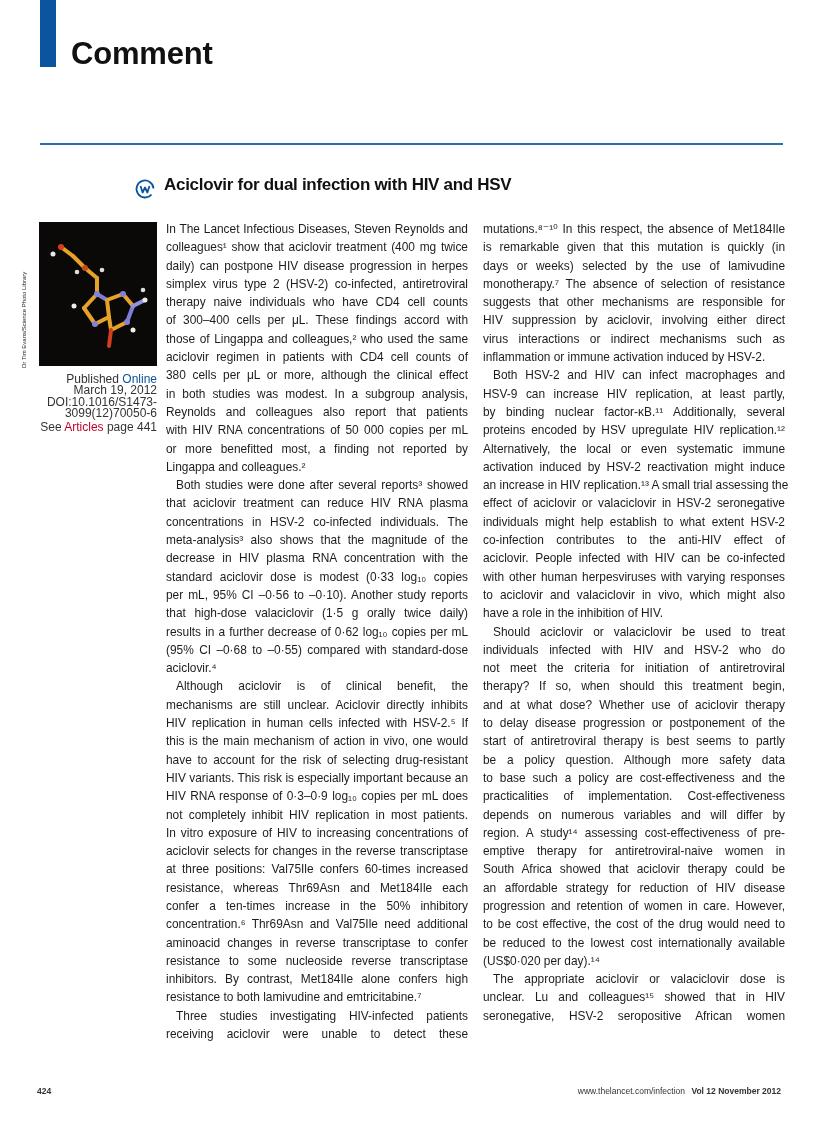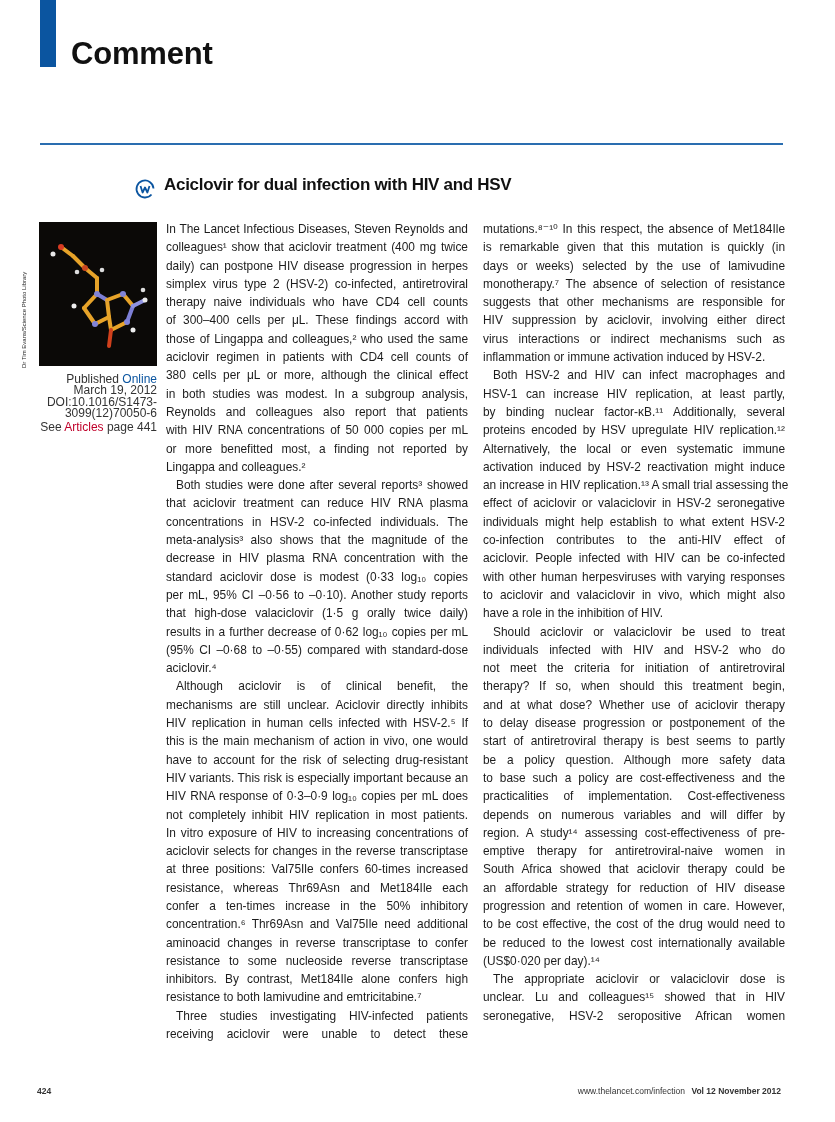--- a/index.html
+++ b/index.html
@@ -147,21 +147,21 @@
 <div class="col col-right" id="col-right">
     <span class="line ">mutations.⁸⁻¹⁰ In this respect, the absence of Met184Ile</span>
     <span class="line ">is remarkable given that this mutation is quickly (in</span>
     <span class="line ">days or weeks) selected by the use of lamivudine</span>
     <span class="line ">monotherapy.⁷ The absence of selection of resistance</span>
     <span class="line ">suggests that other mechanisms are responsible for</span>
     <span class="line ">HIV suppression by aciclovir, involving either direct</span>
     <span class="line ">virus interactions or indirect mechanisms such as</span>
     <span class="line last">inflammation or immune activation induced by HSV-2.</span>
     <span class="line indent">Both HSV-2 and HIV can infect macrophages and</span>
-    <span class="line ">HSV-1 can increase HIV replication, at least partly,</span>
+    <span class="line ">HSV-9 can increase HIV replication, at least partly,</span>
     <span class="line ">by binding nuclear factor-κB.¹¹ Additionally, several</span>
     <span class="line ">proteins encoded by HSV upregulate HIV replication.¹²</span>
     <span class="line ">Alternatively, the local or even systematic immune</span>
     <span class="line ">activation induced by HSV-2 reactivation might induce</span>
     <span class="line ">an increase in HIV replication.¹³ A small trial assessing the</span>
     <span class="line ">effect of aciclovir or valaciclovir in HSV-2 seronegative</span>
     <span class="line ">individuals might help establish to what extent HSV-2</span>
     <span class="line ">co-infection contributes to the anti-HIV effect of</span>
     <span class="line ">aciclovir. People infected with HIV can be co-infected</span>
     <span class="line ">with other human herpesviruses with varying responses</span>

